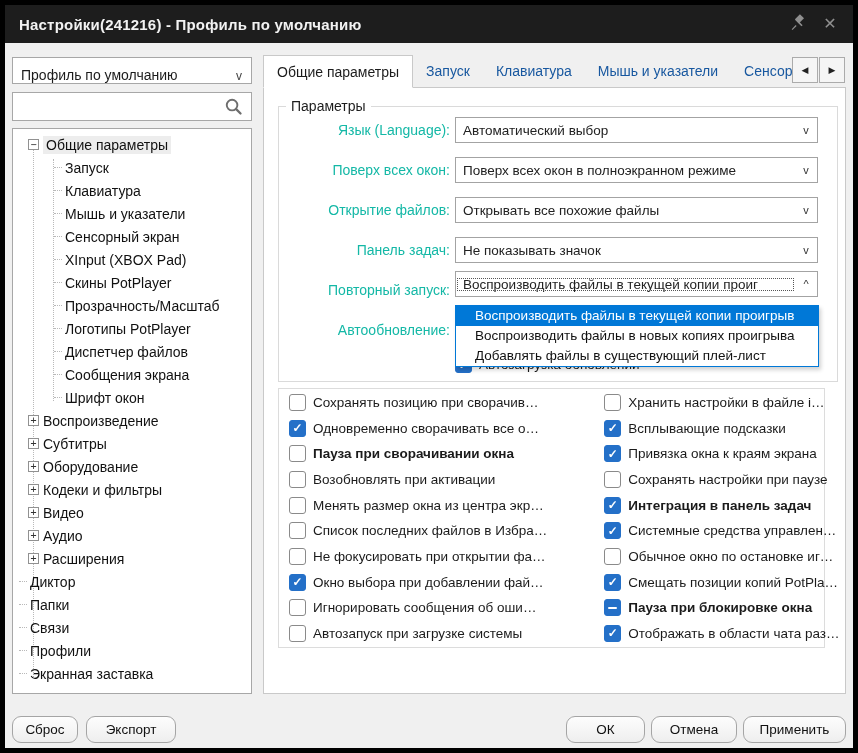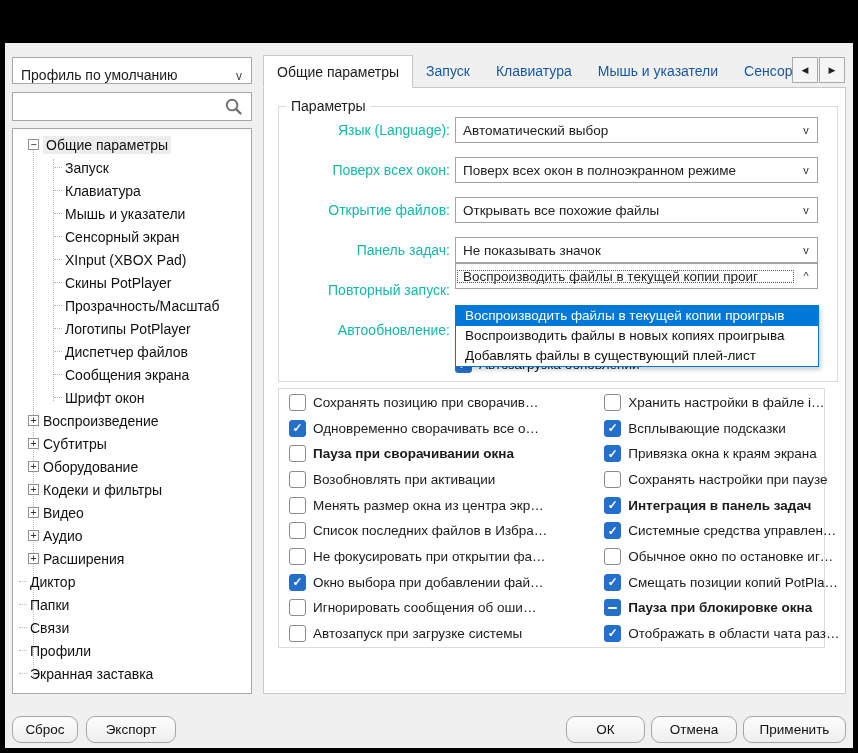--- a/index.html
+++ b/index.html
@@ -46,21 +46,21 @@
   
   .params-group { position:absolute; left:278px; top:106px; width:560px; height:276px; border:1px solid #dadada; }
   .params-legend { position:absolute; left:286px; top:98px; background:#fff; padding:0 5px; font-size:14px; color:#1c1c1c; }
   .param-label { position:absolute; width:175px; text-align:right; font-size:14px; color:#14b8a6; }
   .combo { position:absolute; width:363px; height:26px; background:#fff; border:1px solid #a3a3a3; display:flex; align-items:center; cursor:pointer; }
   .combo-text { font-size:13.5px; color:#222; padding-left:7px; white-space:nowrap; overflow:hidden; flex:1; }
   .combo.open .combo-text { outline:1px dotted #555; outline-offset:-2px; }
   .combo .arr { width:22px; text-align:center; font-size:11px; color:#333; flex:0 0 auto; }
 
   .droplist { position:absolute; left:455px; top:305px; width:364px; background:#fff; border:1px solid #0078d7; z-index:20; box-shadow:2px 3px 4px rgba(0,0,0,.18); }
-  .drop-item { height:20px; line-height:20px; font-size:13.5px; color:#111; padding-left:9px; white-space:nowrap; overflow:hidden; cursor:pointer; }
+  .drop-item { height:20px; line-height:20px; font-size:13.5px; color:#111; padding-left:19px; white-space:nowrap; overflow:hidden; cursor:pointer; }
   .drop-item.selected { background:#0078d7; color:#fff; }
 
   .hidden-check-row { position:absolute; left:455px; top:356px; display:flex; align-items:center; z-index:5; }
 
   
   .checklist { position:absolute; left:278px; top:388px; width:547px; height:260px; border:1px solid #dcdcdc; display:flex;gap:47px; }
   .check-col { width:50%; padding:5px 0 5px 10px; display:flex; flex-direction:column; justify-content:space-between; }
   .check-row { display:flex; align-items:center; cursor:pointer; white-space:nowrap; overflow:hidden; }
   .cb { width:17px; height:17px; border-radius:3px; flex:0 0 auto; margin-right:7px; display:flex; align-items:center; justify-content:center; }
   .cb.off { background:#fff; border:1px solid #8a8a8a; }
@@ -71,20 +71,39 @@
   .check-text { font-size:13.5px; color:#1b1b1b; }
   .check-text.bold { font-weight:700; }
 
   
   .footer-btn { position:absolute; height:27px; background:linear-gradient(#fdfdfd,#eee); border:1px solid #a5a5a5; border-radius:9px; font-size:13.5px; color:#111; display:flex; align-items:center; justify-content:center; cursor:pointer; font-family:"Liberation Sans",sans-serif; }
 </style>
 </head>
 <body>
 
 <div class="window">
+  <div class="titlebar">
+    <div class="title">Настройки(241216) - Профиль по умолчанию</div>
+    <div class="titlebar-icons">
+      <div class="tb-btn">
+        <span>
+          <svg width="17" height="17" viewBox="0 0 16 16">
+              <g fill="#8f8f8f">
+                <rect x="6.2" y="1.2" width="5.4" height="6.6" transform="rotate(45 9 4.5)"></rect>
+                <rect x="4" y="7.2" width="8.6" height="1.6" transform="rotate(45 8.3 8)"></rect>
+                <rect x="1.2" y="12.2" width="5.4" height="1.1" transform="rotate(-45 3.9 12.8)"></rect>
+              </g>
+            </svg>
+        </span>
+      </div>
+      <div class="tb-btn">
+        <span class="close-glyph">✕</span>
+      </div>
+    </div>
+  </div>
 
   <div class="body-area"></div>
 
   <div class="profile-combo">
     <span>Профиль по умолчанию</span>
     <span class="combo-arrow">v</span>
   </div>
 
   <div class="search-box">
     <input placeholder="" style="">
@@ -234,21 +253,21 @@
       <div class="combo" style="left: 455px; top: 197px;">
         <span class="combo-text">Открывать все похожие файлы</span>
         <span class="arr">v</span>
       </div>
       <div class="param-label" style="left: 275px; top: 242px;">Панель задач:</div>
       <div class="combo" style="left: 455px; top: 237px;">
         <span class="combo-text">Не показывать значок</span>
         <span class="arr">v</span>
       </div>
       <div class="param-label" style="left: 275px; top: 282px;">Повторный запуск:</div>
-      <div class="combo open" style="left: 455px; top: 263px;">
+      <div class="combo open" style="left: 455px; top: 271px;">
         <span class="combo-text">Воспроизводить файлы в текущей копии проиг</span>
         <span class="arr">^</span>
       </div>
       <div class="param-label" style="left: 275px; top: 322px;">Автообновление:</div>
     </div>
 
   <div class="hidden-check-row">
     <span class="cb on">
         <span class="tick">✓</span>
       </span>

